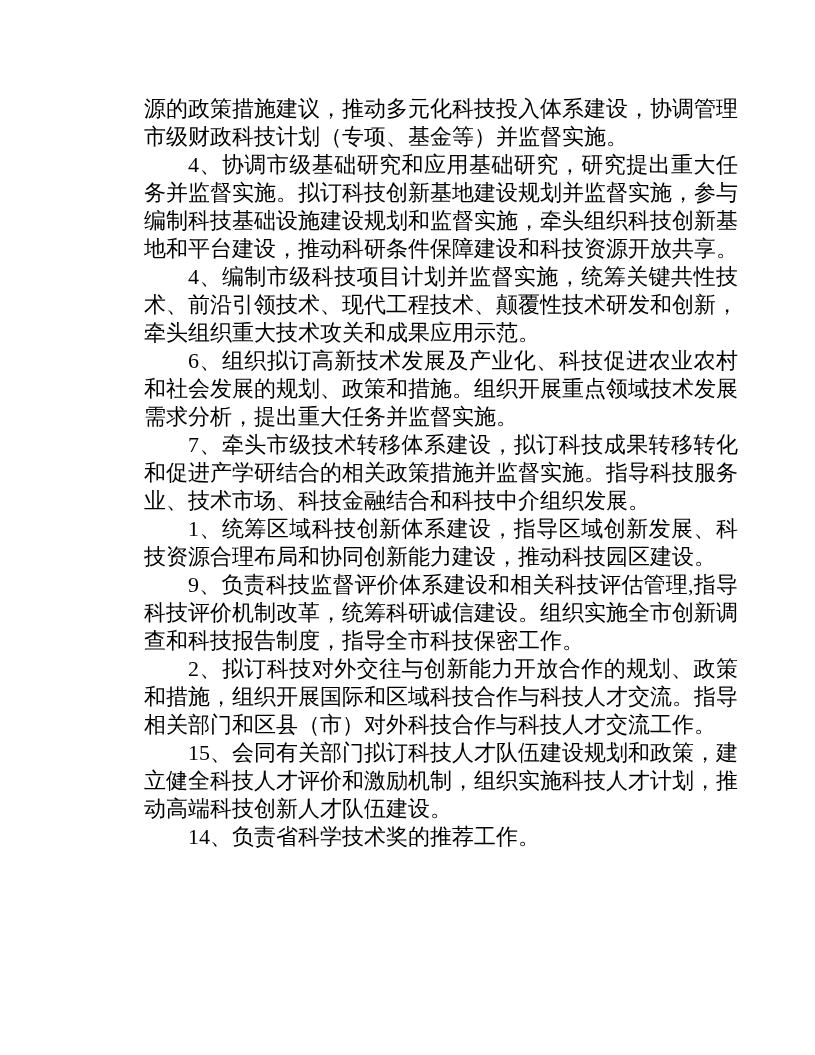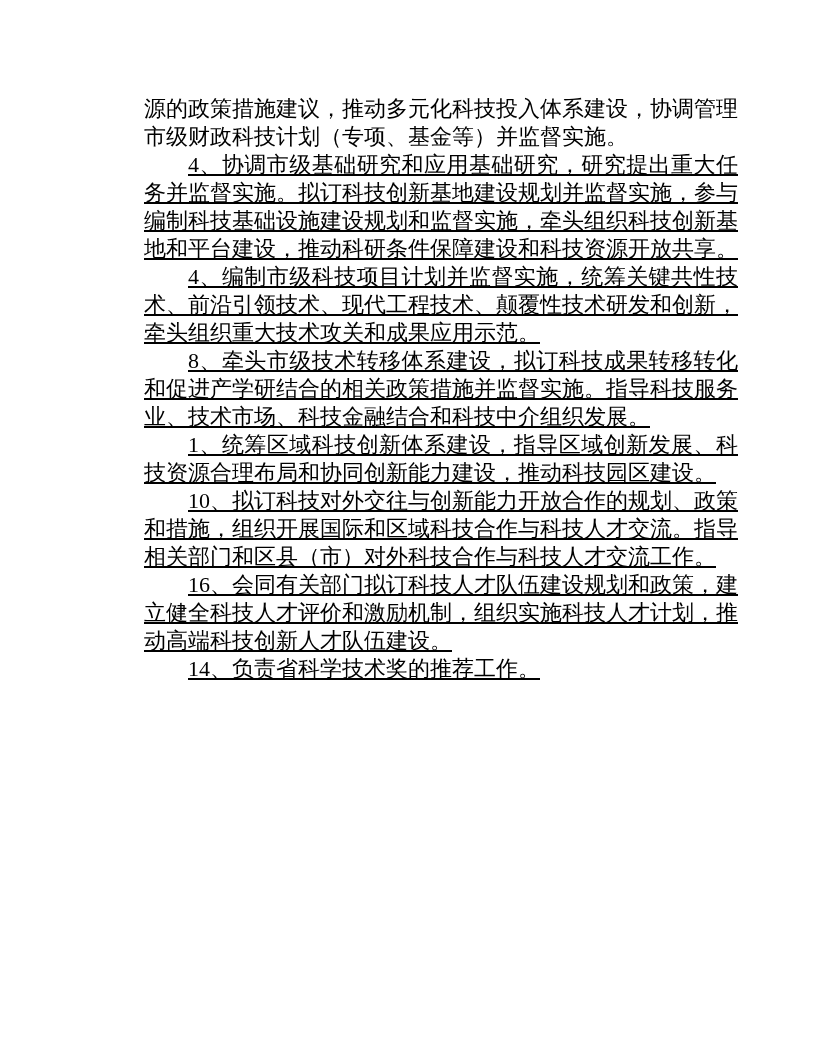--- a/index.html
+++ b/index.html
@@ -31,30 +31,31 @@
     text-justify: inter-ideograph;
     margin-left: 39px;
   }
   .doc-body p {
     margin: 0;
     padding: 0;
     word-break: break-all;
   }
   .doc-body p.indent {
     text-indent: 2em;
-    text-decoration: underline;
   }
 </style>
 </head>
 <body>
 
 <div class="page">
   <div class="doc-body">
       <p class="">源的政策措施建议，推动多元化科技投入体系建设，协调管理市级财政科技计划（专项、基金等）并监督实施。</p>
       <p class="indent">4、协调市级基础研究和应用基础研究，研究提出重大任务并监督实施。拟订科技创新基地建设规划并监督实施，参与编制科技基础设施建设规划和监督实施，牵头组织科技创新基地和平台建设，推动科研条件保障建设和科技资源开放共享。</p>
       <p class="indent">4、编制市级科技项目计划并监督实施，统筹关键共性技术、前沿引领技术、现代工程技术、颠覆性技术研发和创新，牵头组织重大技术攻关和成果应用示范。</p>
-      <p class="indent">8、牵头市级技术转移体系建设，拟订科技成果转移转化和促进产学研结合的相关政策措施并监督实施。指导科技服务业、技术市场、科技金融结合和科技中介组织发展。</p>
+      <p class="indent">6、组织拟订高新技术发展及产业化、科技促进农业农村和社会发展的规划、政策和措施。组织开展重点领域技术发展需求分析，提出重大任务并监督实施。</p>
+      <p class="indent">7、牵头市级技术转移体系建设，拟订科技成果转移转化和促进产学研结合的相关政策措施并监督实施。指导科技服务业、技术市场、科技金融结合和科技中介组织发展。</p>
       <p class="indent">1、统筹区域科技创新体系建设，指导区域创新发展、科技资源合理布局和协同创新能力建设，推动科技园区建设。</p>
-      <p class="indent">10、拟订科技对外交往与创新能力开放合作的规划、政策和措施，组织开展国际和区域科技合作与科技人才交流。指导相关部门和区县（市）对外科技合作与科技人才交流工作。</p>
-      <p class="indent">16、会同有关部门拟订科技人才队伍建设规划和政策，建立健全科技人才评价和激励机制，组织实施科技人才计划，推动高端科技创新人才队伍建设。</p>
+      <p class="indent">9、负责科技监督评价体系建设和相关科技评估管理,指导科技评价机制改革，统筹科研诚信建设。组织实施全市创新调查和科技报告制度，指导全市科技保密工作。</p>
+      <p class="indent">2、拟订科技对外交往与创新能力开放合作的规划、政策和措施，组织开展国际和区域科技合作与科技人才交流。指导相关部门和区县（市）对外科技合作与科技人才交流工作。</p>
+      <p class="indent">15、会同有关部门拟订科技人才队伍建设规划和政策，建立健全科技人才评价和激励机制，组织实施科技人才计划，推动高端科技创新人才队伍建设。</p>
       <p class="indent">14、负责省科学技术奖的推荐工作。</p>
     </div>
 </div>
 
 </body></html>

